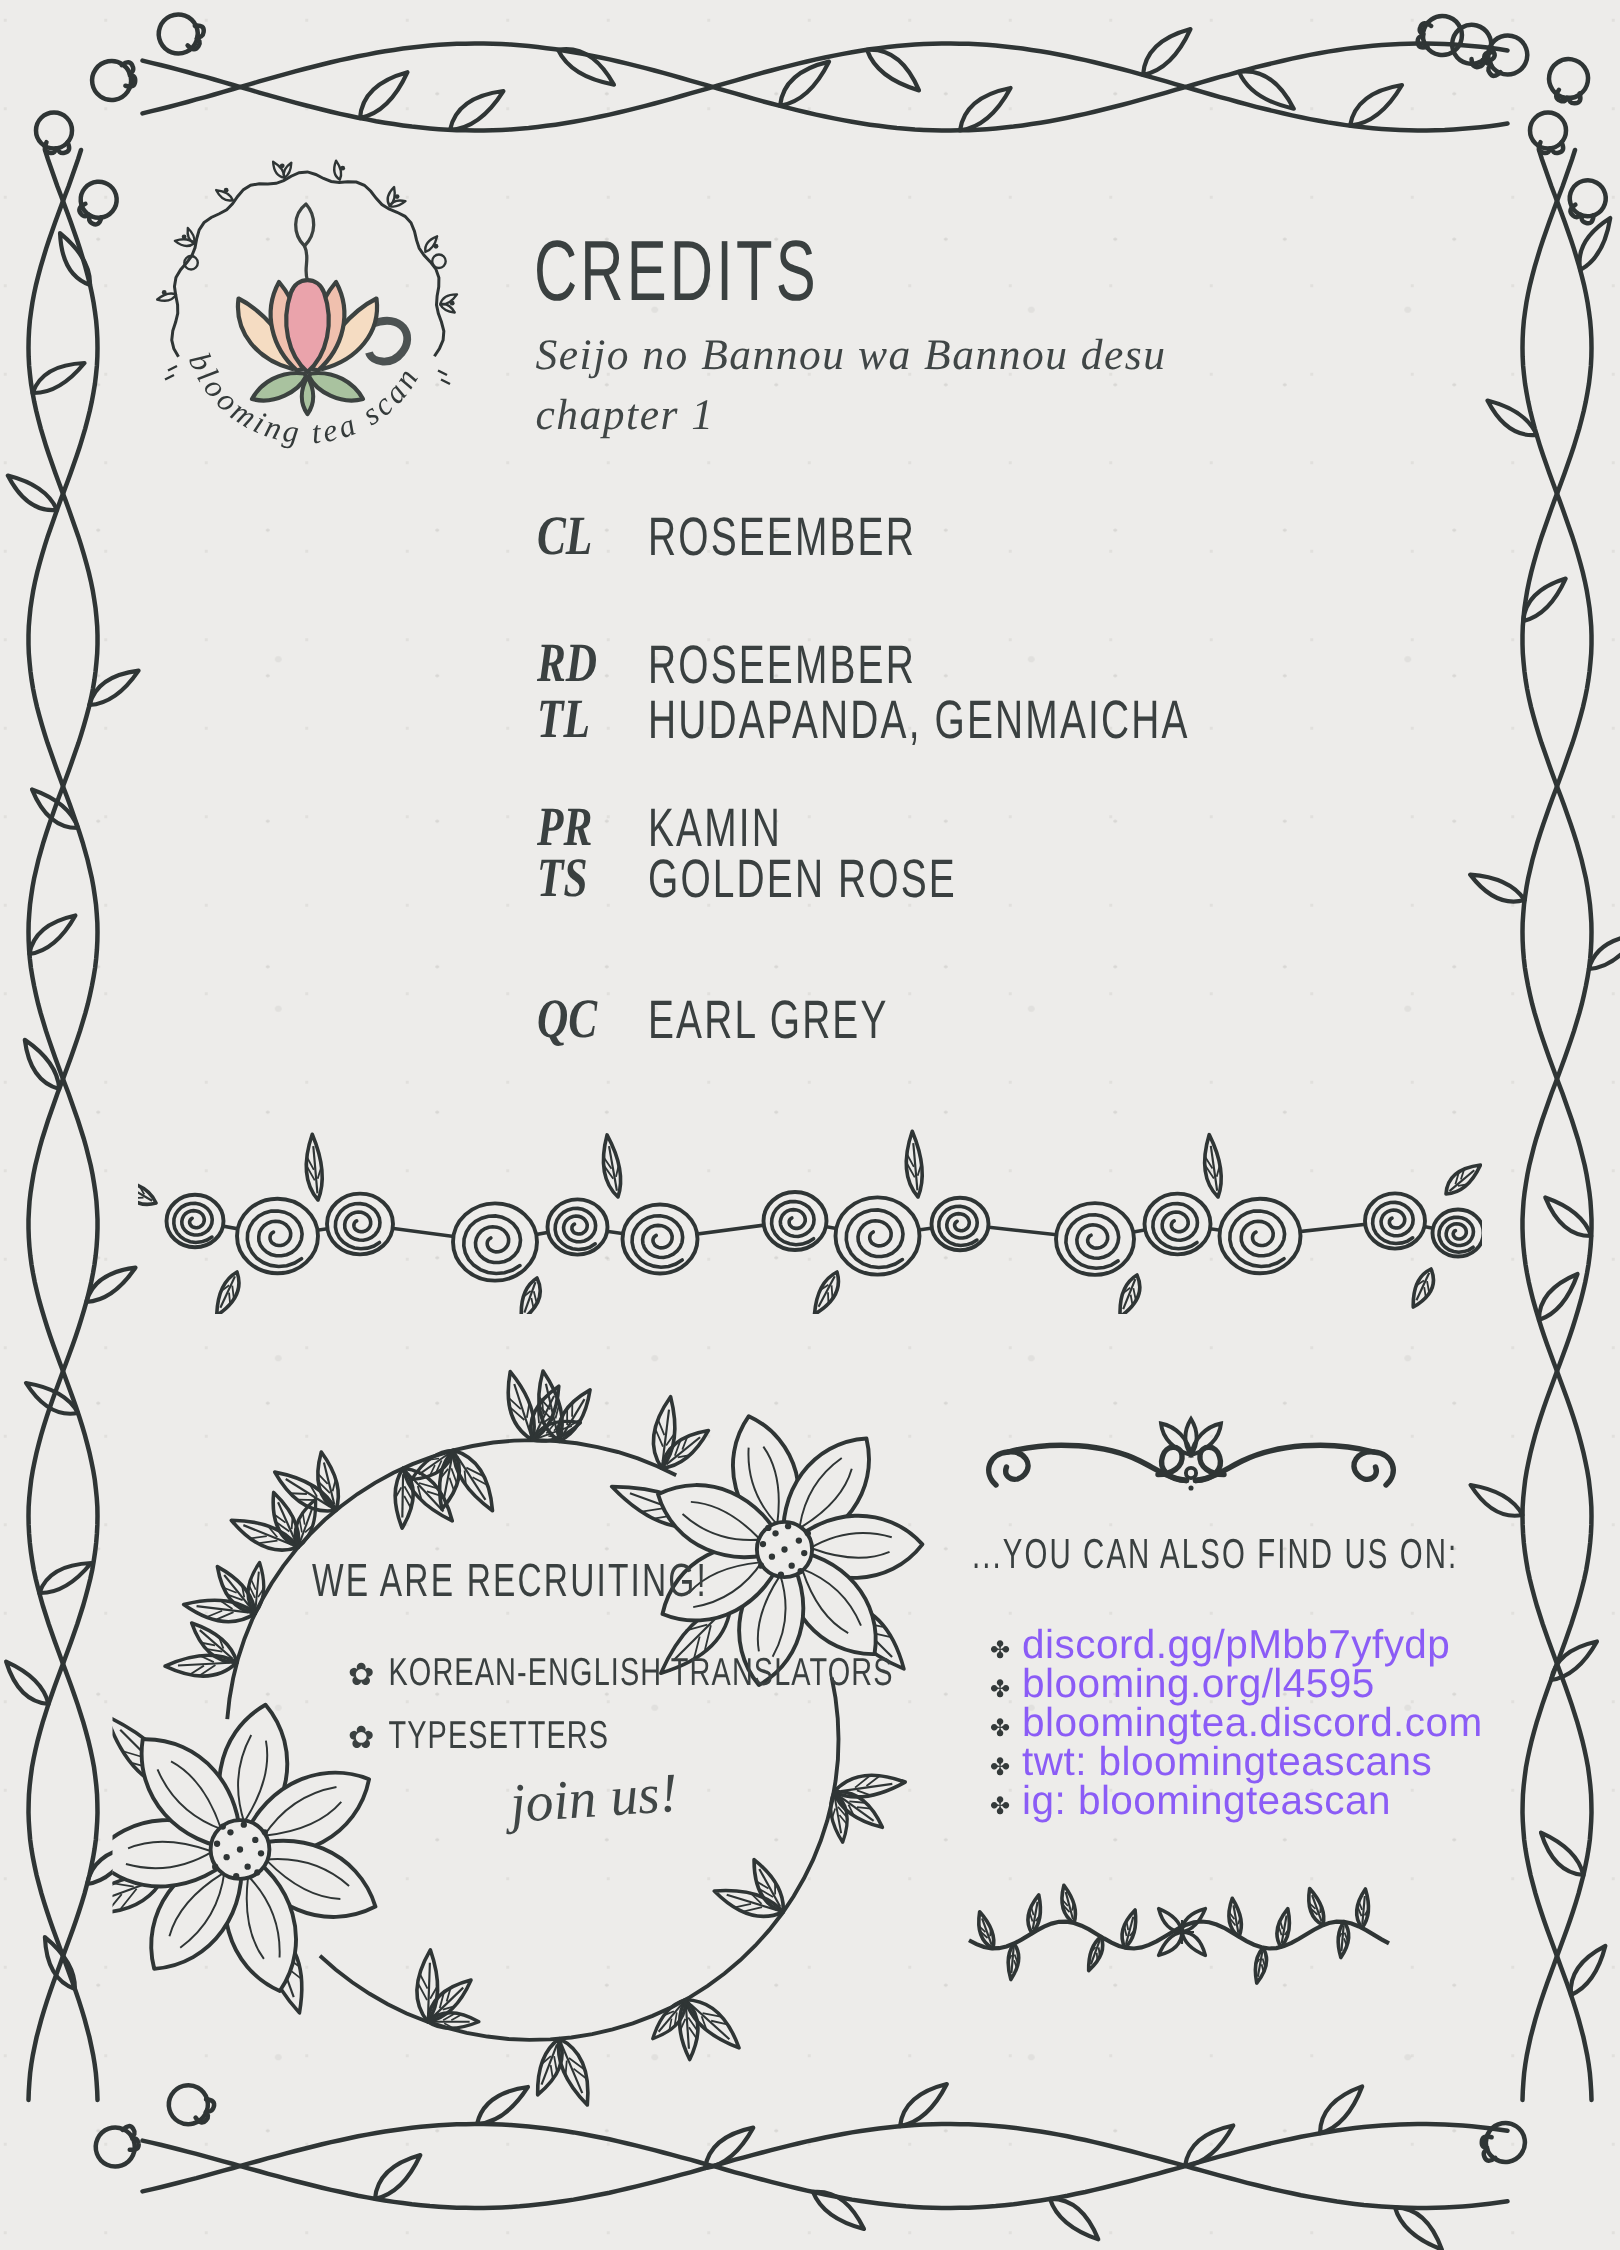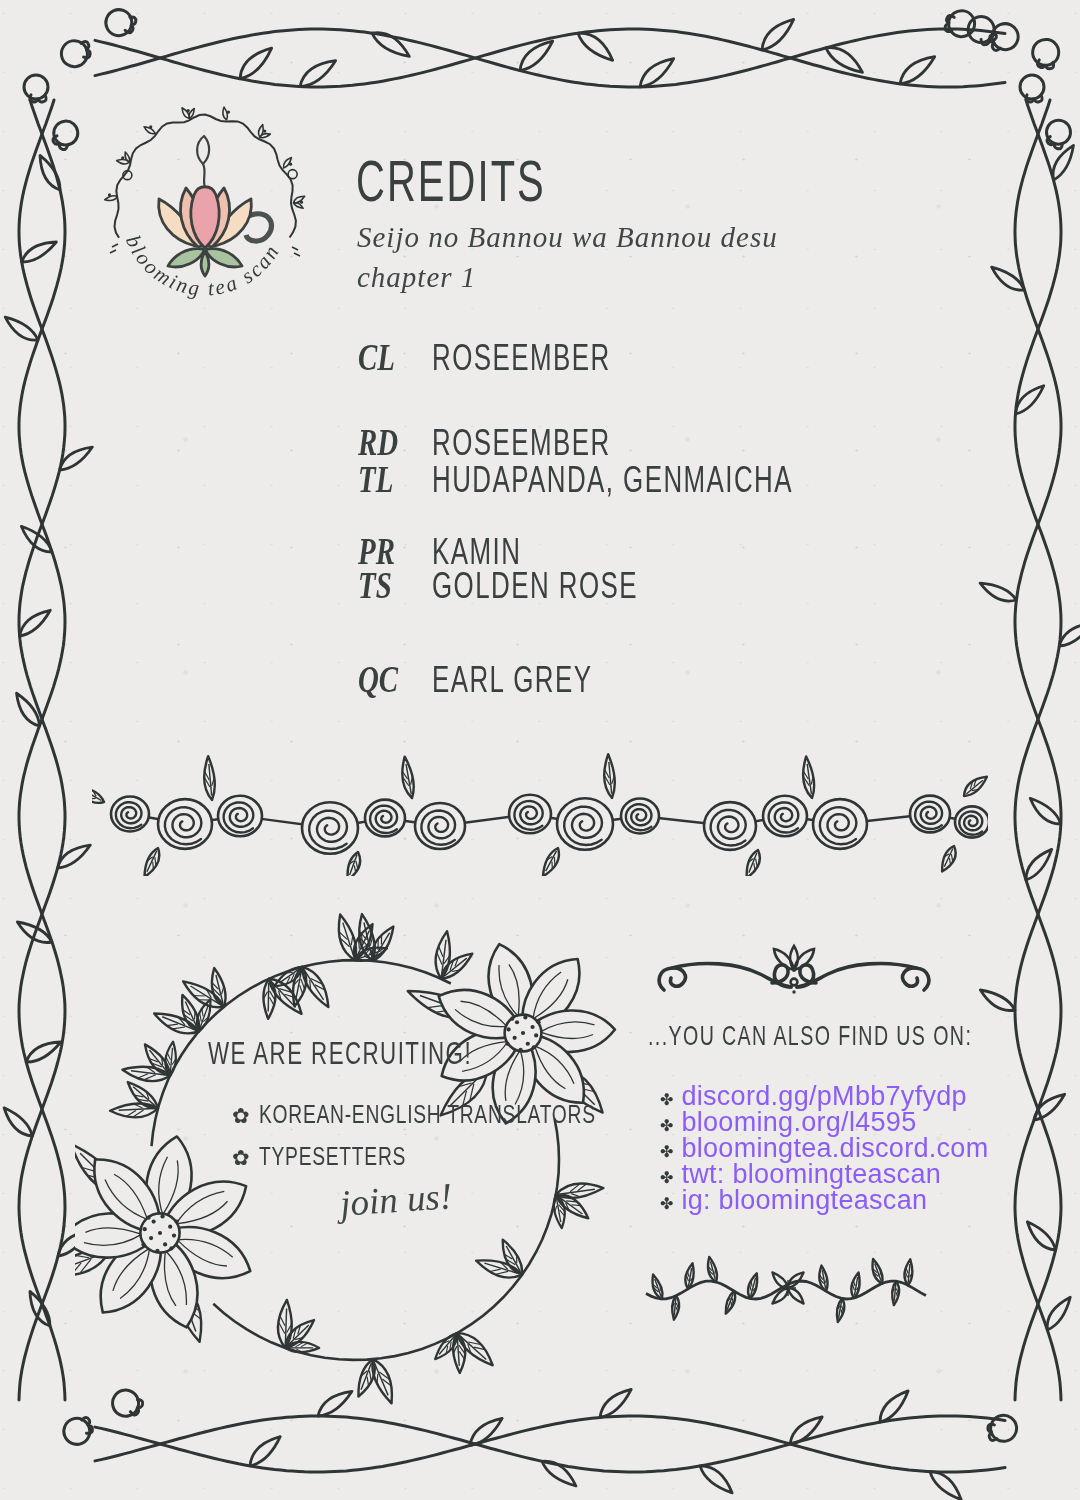--- a/index.html
+++ b/index.html
@@ -744,21 +744,21 @@
 <div class="link-row" style="left:660px;top:1107px">
   <span class="bullet">✤</span>
   <span class="txt">blooming.org/l4595</span>
 </div>
 <div class="link-row" style="left:660px;top:1133px">
   <span class="bullet">✤</span>
   <span class="txt">bloomingtea.discord.com</span>
 </div>
 <div class="link-row" style="left:660px;top:1159px">
   <span class="bullet">✤</span>
-  <span class="txt">twt: bloomingteascan</span>
+  <span class="txt">twt: bloomingteascans</span>
 </div>
 <div class="link-row" style="left:660px;top:1185px">
   <span class="bullet">✤</span>
   <span class="txt">ig: bloomingteascan</span>
 </div>
 
 <svg id="leafdiv-svg" class="deco" style="left:638px;top:1248px" width="300" height="80" viewBox="0 0 300 80">
     <path d="M8 45.5L13 48.1L18 50.0L23 50.9L28 50.8L33 49.7L38 47.7L43 45.1L48 42.1L53 39.1L58 36.4L63 34.4L68 33.2L73 33.1L78 34.0L83 35.8L88 38.3L93 41.3L98 44.3L103 47.1L108 49.3L113 50.6L118 51.0L123 50.3L128 48.6L133 46.2L138 43.3L143 40.3L148 37.4L153 35.1L158 33.5L163 33.0L168 33.5L173 35.0L178 37.2L183 40.1L188 43.1L193 46.1L198 48.5L203 50.2L208 51.0L213 50.7L218 49.4L223 47.3L228 44.5L233 41.5L238 38.5L243 35.9L248 34.0L253 33.1L258 33.2L263 34.3L268 36.3L273 38.9L278 41.9L283 44.9L288 47.6" fill="none" stroke="#2f3535" stroke-width="2.8"></path>
     <g transform="translate(24 50.97258785552633) rotate(-110)" fill="none" stroke="#2f3535" stroke-width="2.4" stroke-linejoin="round">
       <path d="M0 0 Q 9.88 -9, 26 0 Q 9.88 6.4799999999999995, 0 0 Z"></path>

